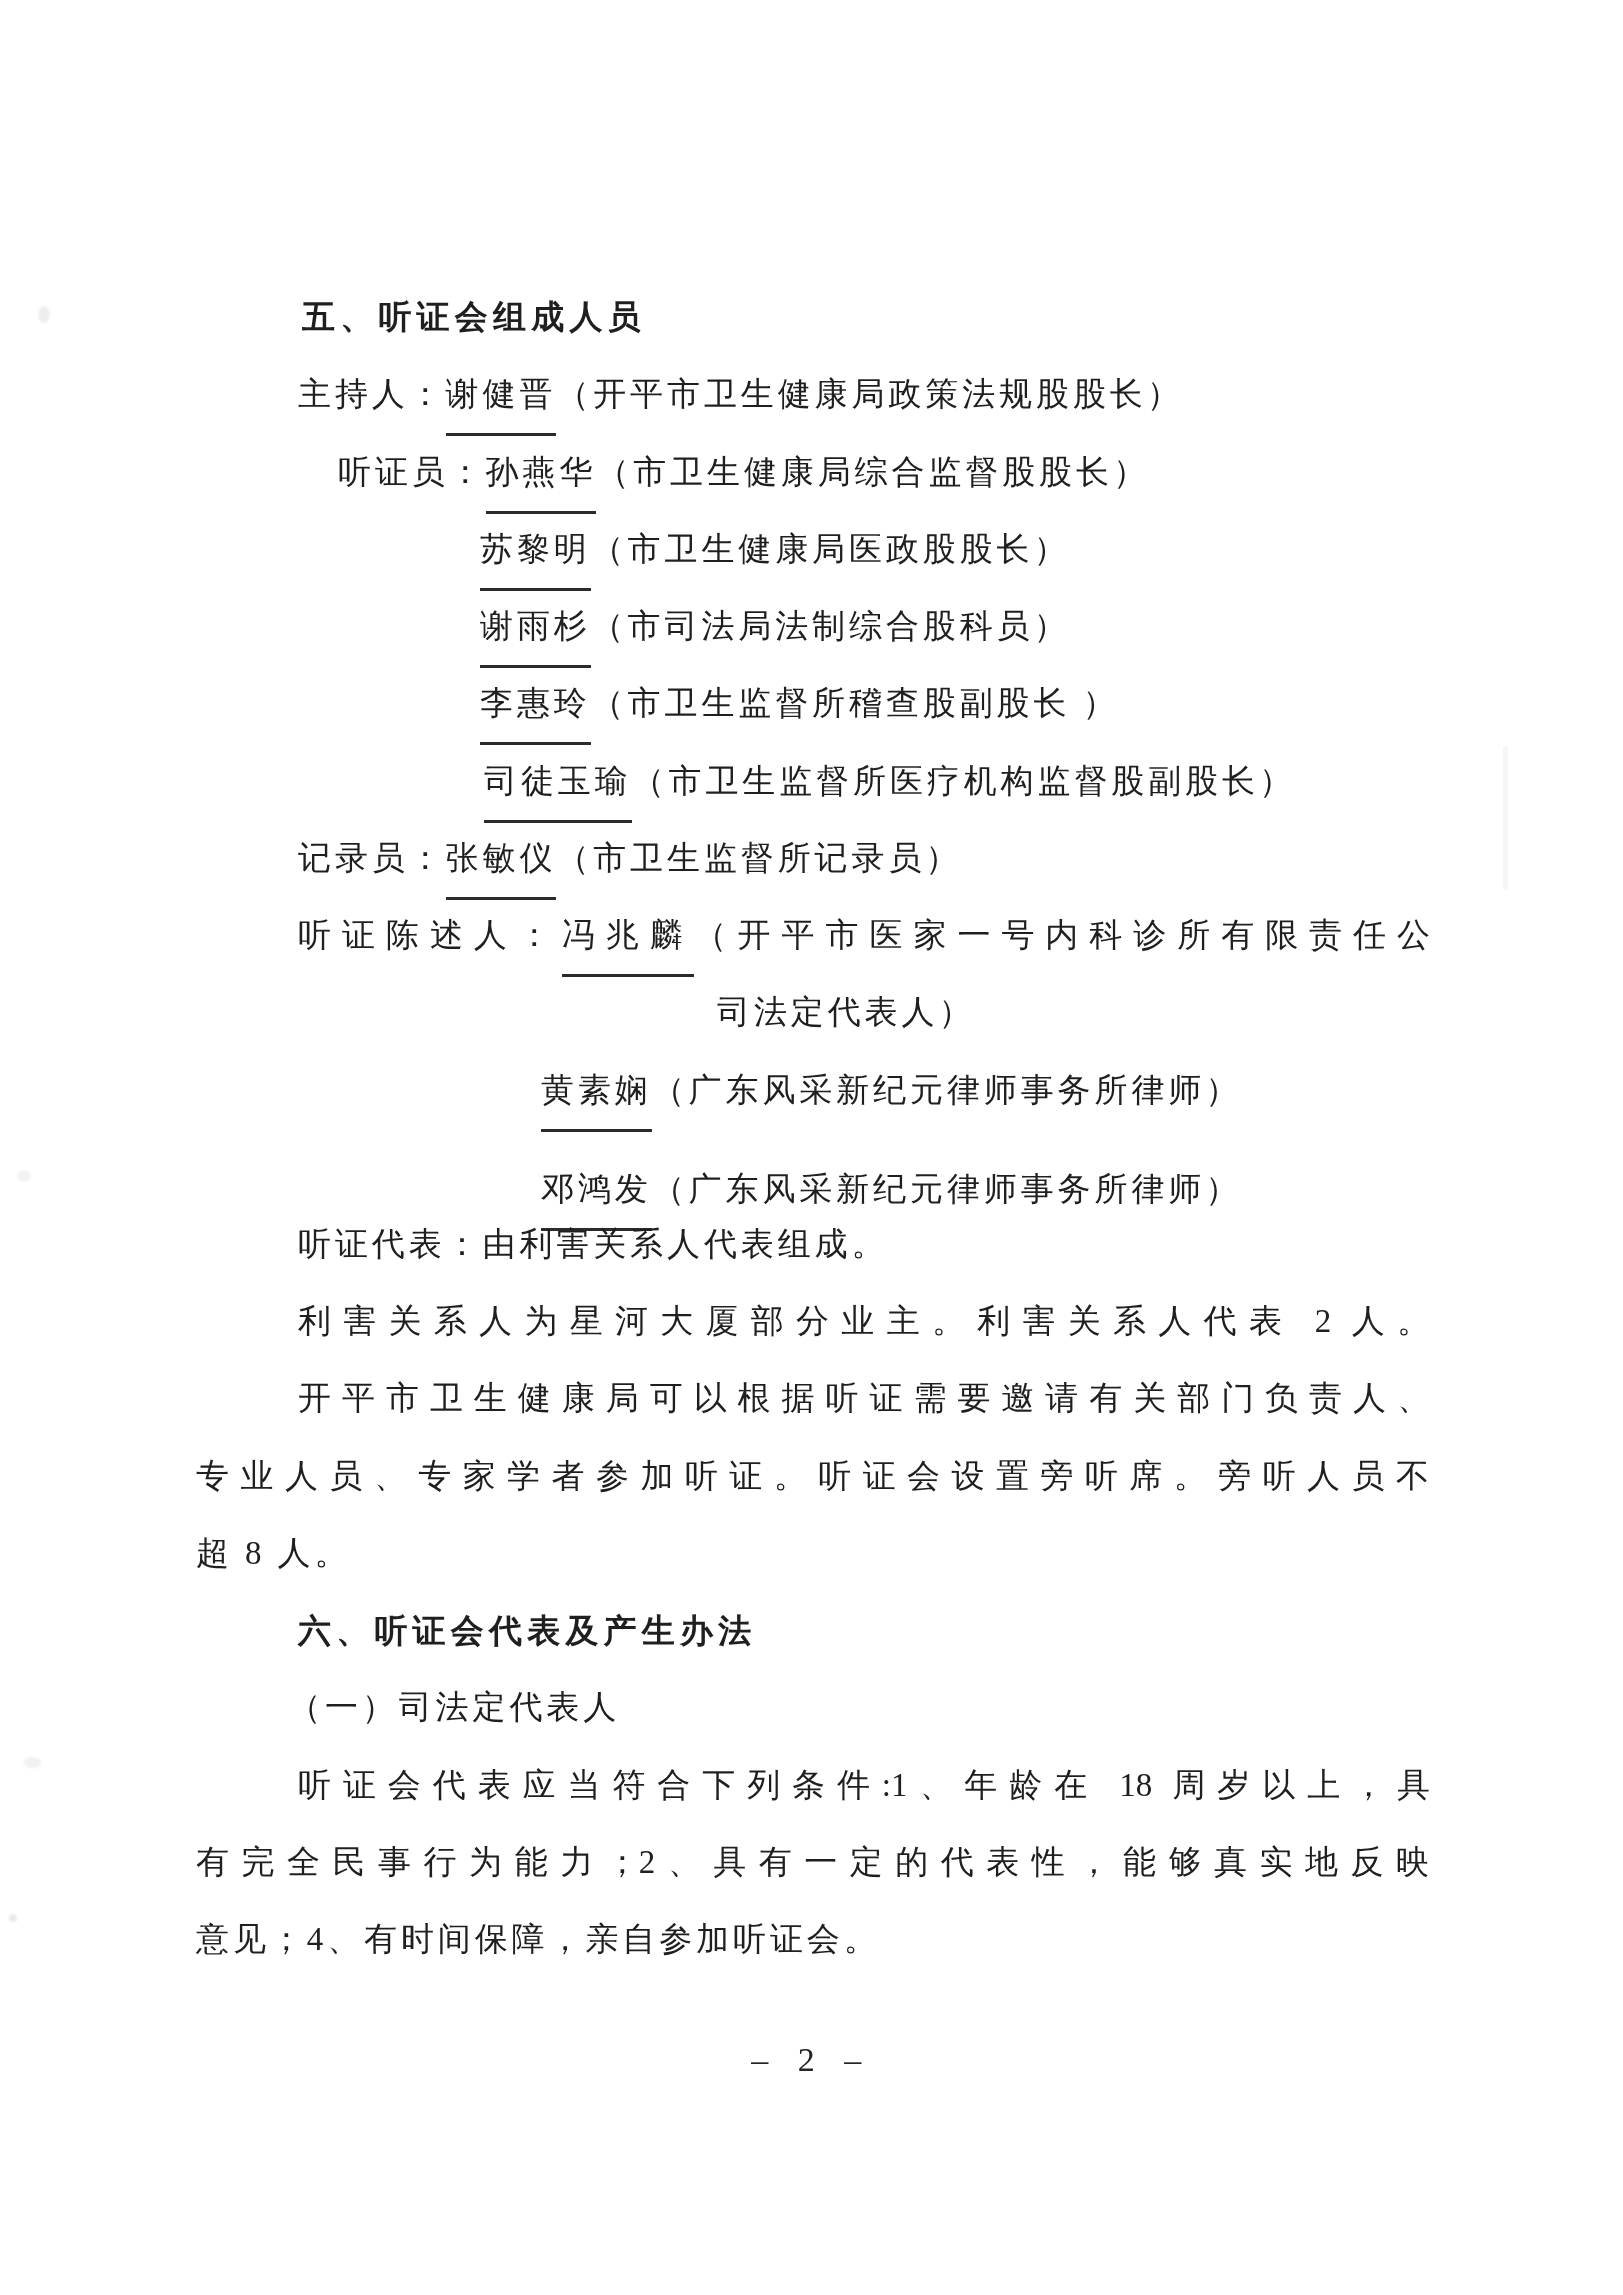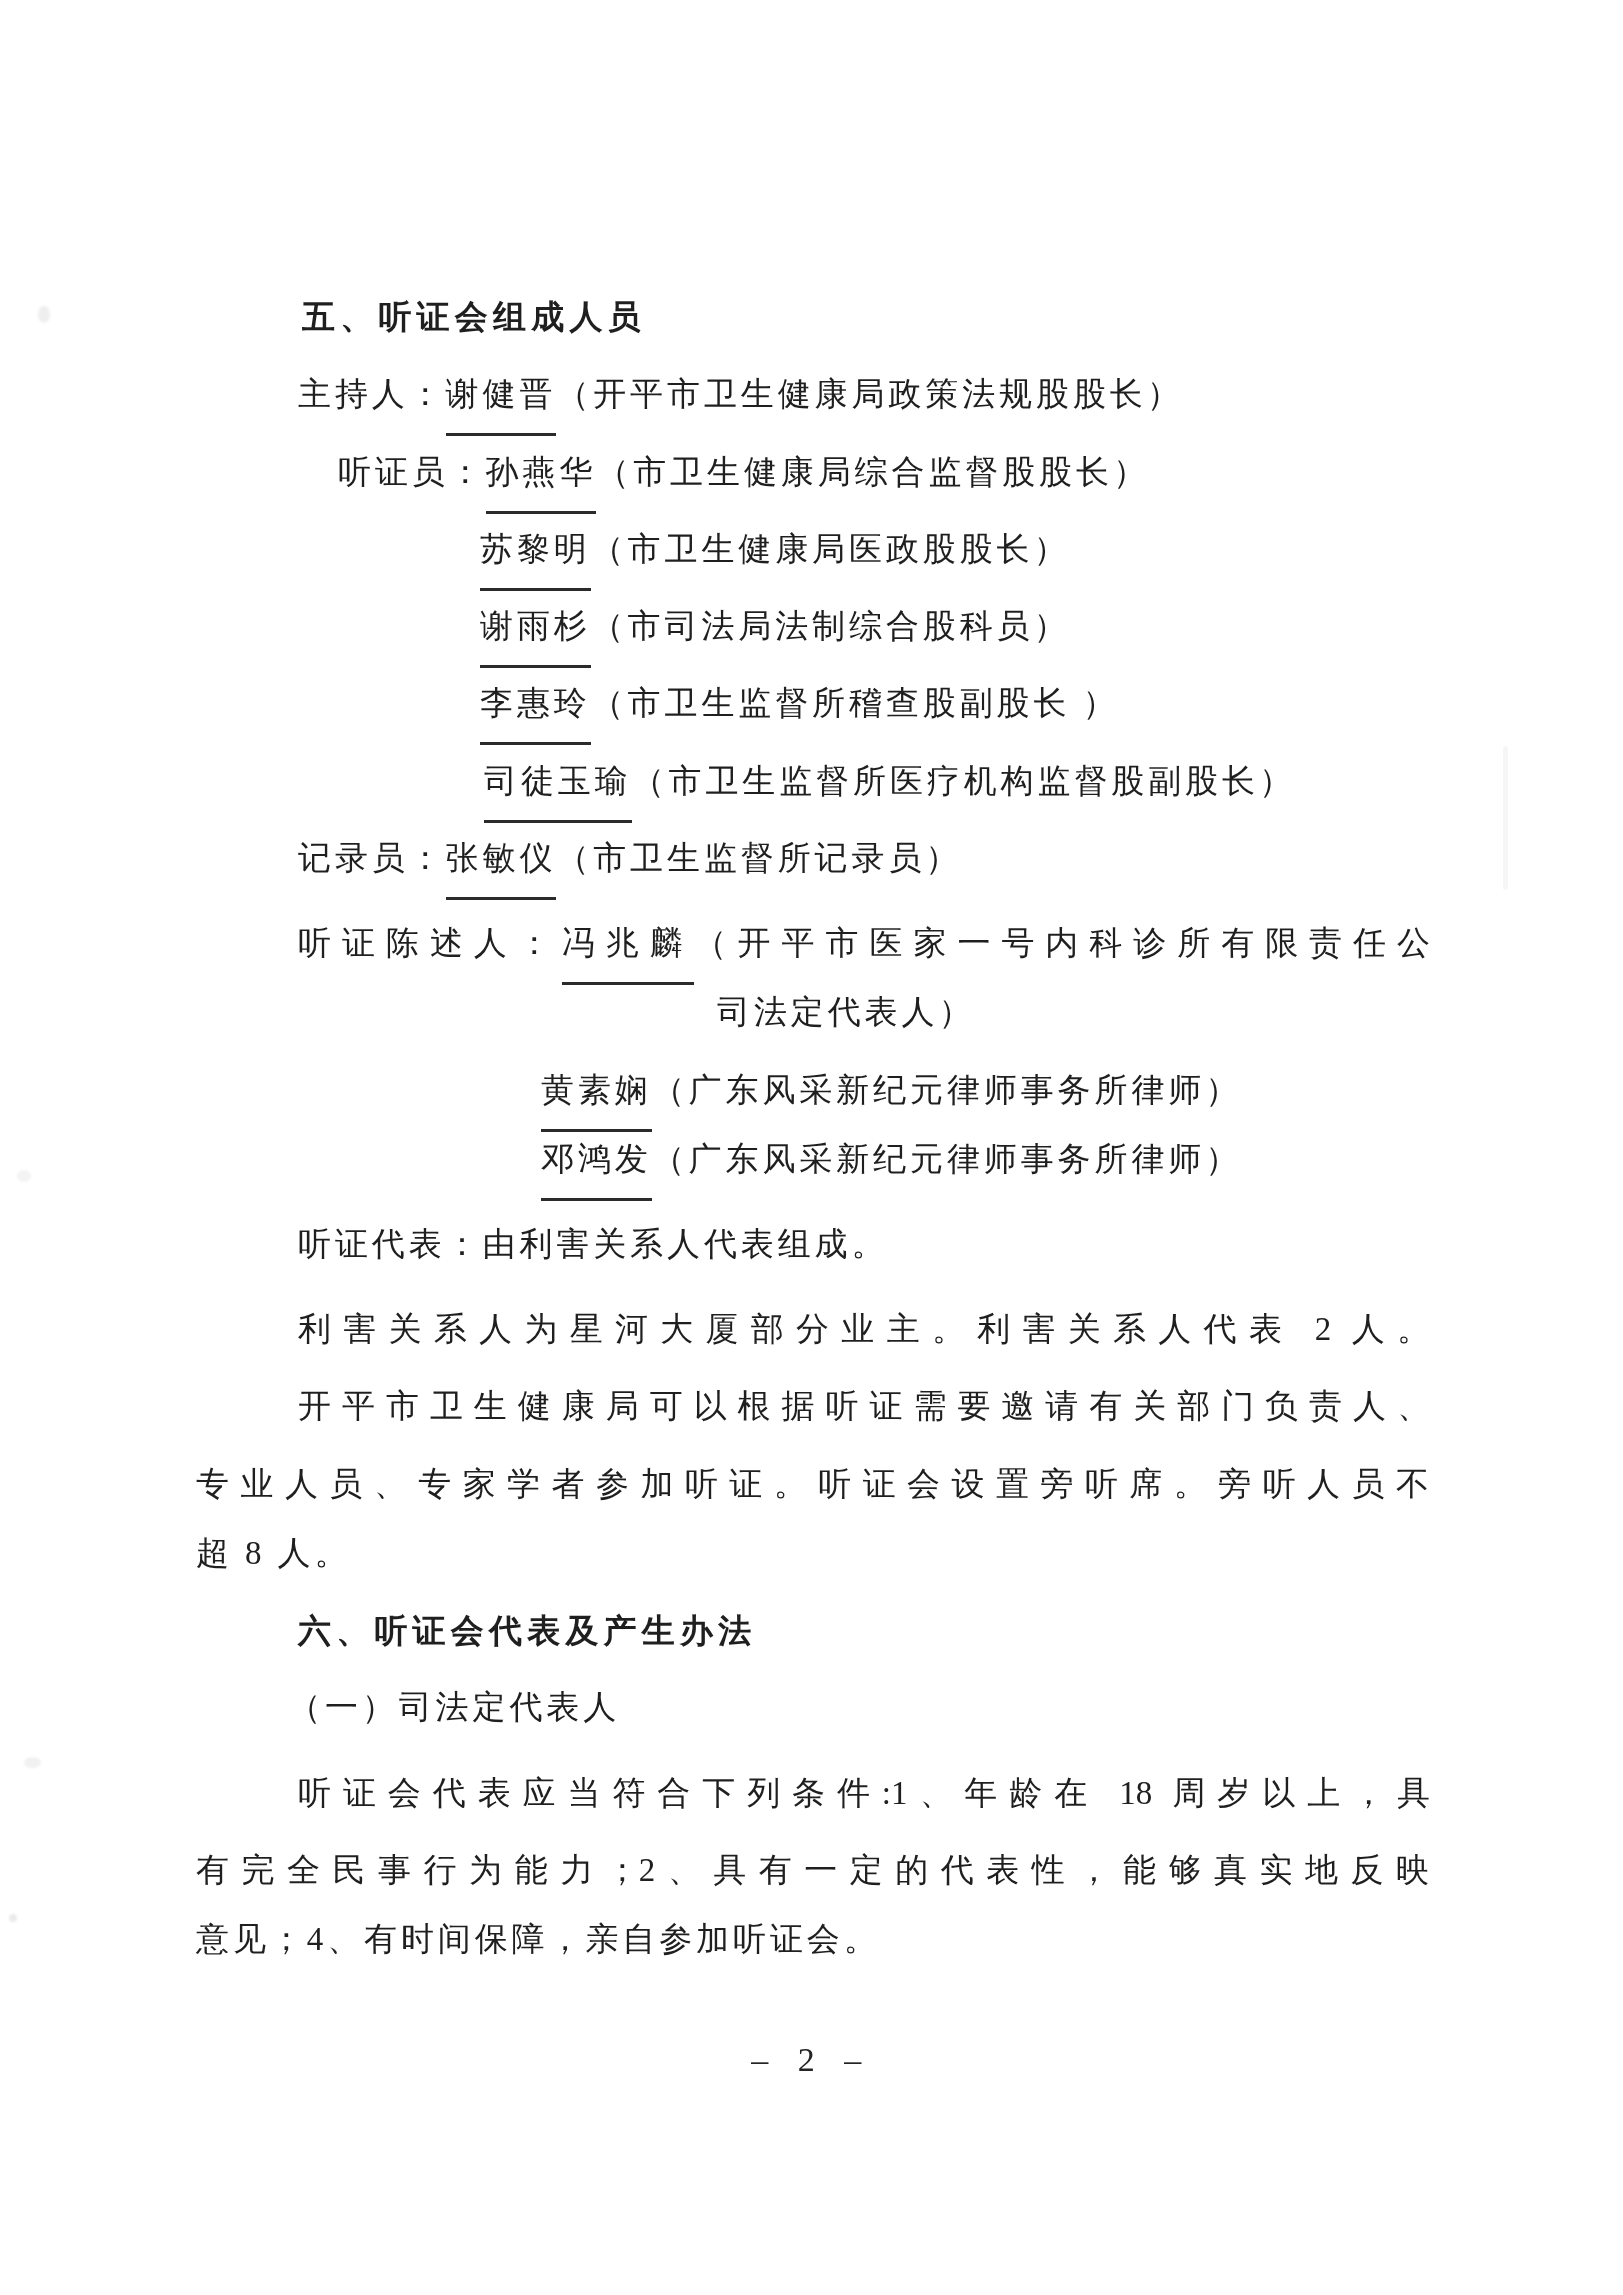--- a/index.html
+++ b/index.html
@@ -21,21 +21,20 @@
     white-space: nowrap;
     font-size: 33px;
     line-height: 1.25;
     letter-spacing: 3.9px;
   }
   .line.justify {
     white-space: normal;
     text-align: justify;
     text-align-last: justify;
     letter-spacing: 0;
-    margin-top: 8px;
   }
   .line.heading {
     font-family: "Liberation Sans", sans-serif;
     font-weight: bold;
     letter-spacing: 5.2px;
   }
   .uname {
     border-bottom: 3.3px solid #2b2b2b;
     padding-bottom: 21px;
   }
@@ -70,21 +69,21 @@
       <div class="line" style="top: 374px; left: 298px;"><span>主持人：</span><span class="uname">谢健晋</span><span>（开平市卫生健康局政策法规股股长）</span></div>
       <div class="line" style="top: 452px; left: 298px; margin-left: 40px;"><span>听证员：</span><span class="uname">孙燕华</span><span>（市卫生健康局综合监督股股长）</span></div>
       <div class="line" style="top: 529px; left: 480px;"><span class="uname">苏黎明</span><span>（市卫生健康局医政股股长）</span></div>
       <div class="line" style="top: 606px; left: 480px;"><span class="uname">谢雨杉</span><span>（市司法局法制综合股科员）</span></div>
       <div class="line" style="top: 683px; left: 480px;"><span class="uname">李惠玲</span><span>（市卫生监督所稽查股副股长 ）</span></div>
       <div class="line" style="top: 761px; left: 484px;"><span class="uname">司徒玉瑜</span><span>（市卫生监督所医疗机构监督股副股长）</span></div>
       <div class="line" style="top: 838px; left: 298px;"><span>记录员：</span><span class="uname">张敏仪</span><span>（市卫生监督所记录员）</span></div>
       <div class="line justify" style="top: 915px; left: 298px; width: 1132px;"><span>听证陈述人：</span><span class="uname">冯兆麟</span><span>（开平市医家一号内科诊所有限责任公</span></div>
       <div class="line" style="top: 992px; left: 717px;"><span>司法定代表人）</span></div>
       <div class="line" style="top: 1070px; left: 541px;"><span class="uname">黄素娴</span><span>（广东风采新纪元律师事务所律师）</span></div>
-      <div class="line" style="top: 1139px; left: 541px;"><span class="uname">邓鸿发</span><span>（广东风采新纪元律师事务所律师）</span></div>
+      <div class="line" style="top: 1169px; left: 541px;"><span class="uname">邓鸿发</span><span>（广东风采新纪元律师事务所律师）</span></div>
       <div class="line" style="top: 1224px; left: 298px;"><span>听证代表：由利害关系人代表组成。</span></div>
       <div class="line justify" style="top: 1301px; left: 298px; width: 1132px;"><span>利害关系人为星河大厦部分业主。利害关系人代表 2 人。</span></div>
       <div class="line justify" style="top: 1378px; left: 298px; width: 1132px;"><span>开平市卫生健康局可以根据听证需要邀请有关部门负责人、</span></div>
       <div class="line justify" style="top: 1456px; left: 196px; width: 1233px;"><span>专业人员、专家学者参加听证。听证会设置旁听席。旁听人员不</span></div>
       <div class="line" style="top: 1533px; left: 196px;"><span>超 8 人。</span></div>
       <div class="line heading" style="top: 1610px; left: 298px;"><span>六、听证会代表及产生办法</span></div>
       <div class="line" style="top: 1687px; left: 288px;"><span>（一）司法定代表人</span></div>
       <div class="line justify" style="top: 1765px; left: 298px; width: 1132px;"><span>听证会代表应当符合下列条件:1、年龄在 18 周岁以上，具</span></div>
       <div class="line justify" style="top: 1842px; left: 196px; width: 1233px;"><span>有完全民事行为能力；2、具有一定的代表性，能够真实地反映</span></div>
       <div class="line" style="top: 1919px; left: 196px;"><span>意见；4、有时间保障，亲自参加听证会。</span></div>

